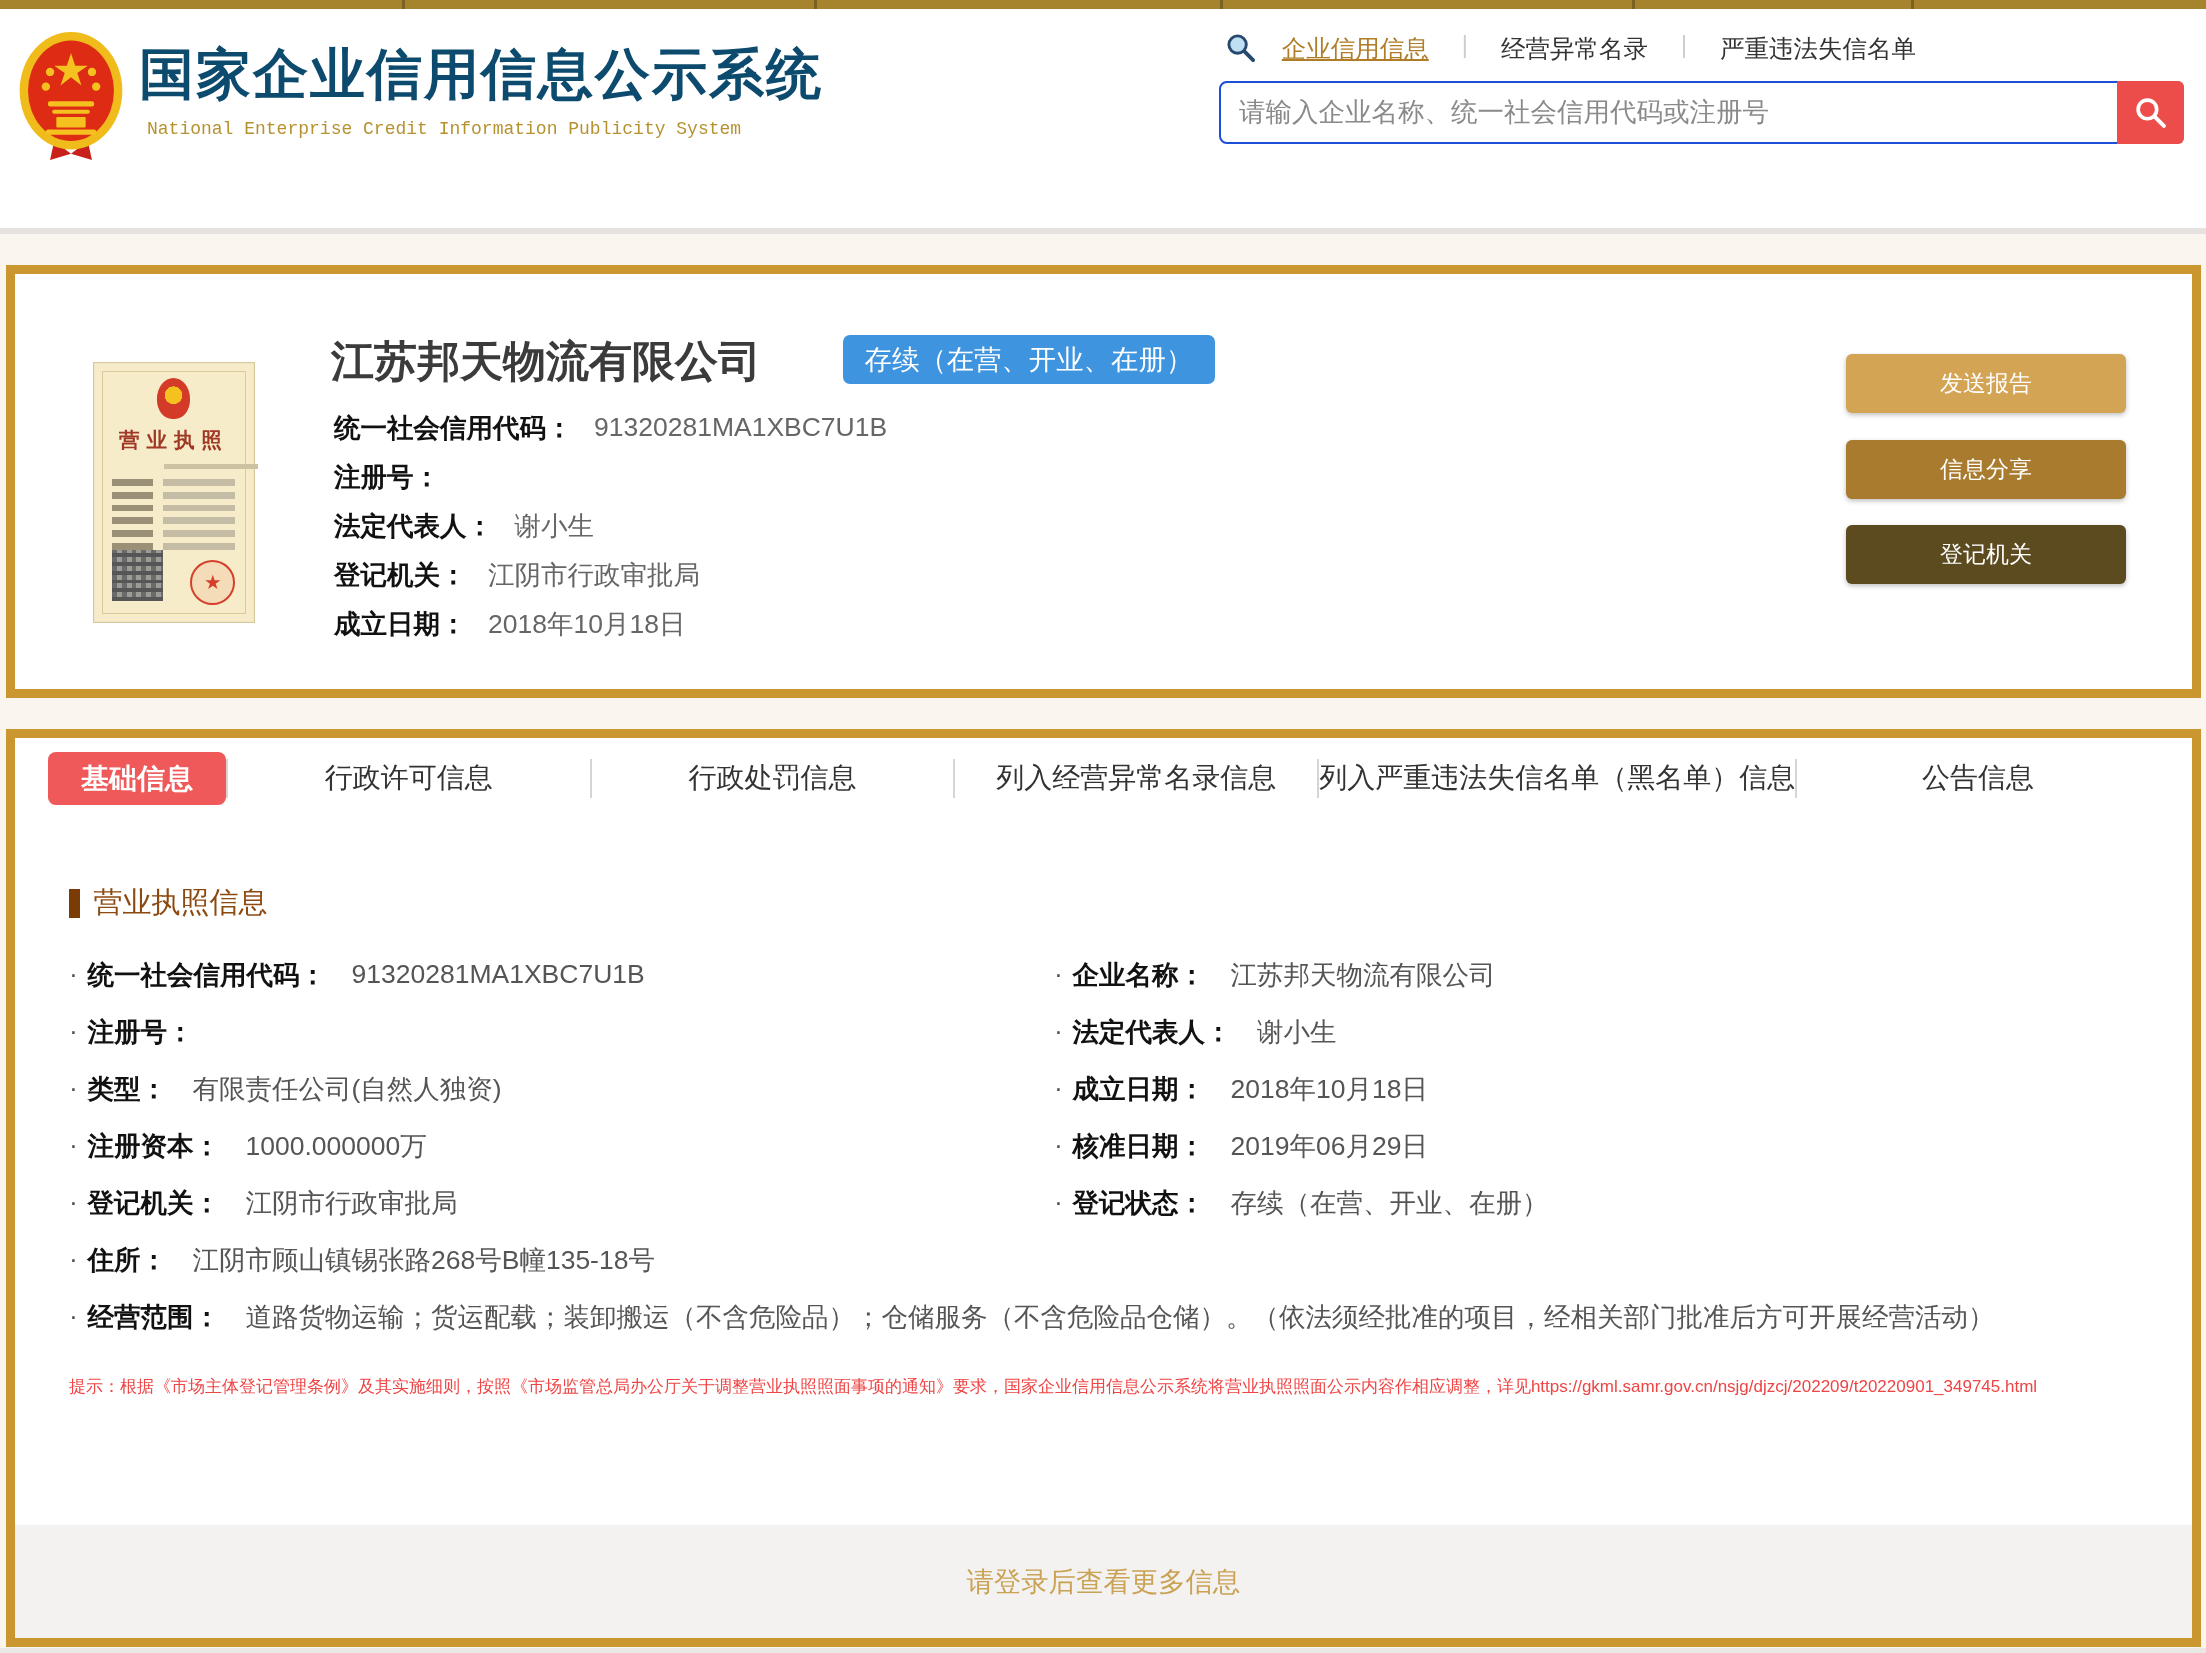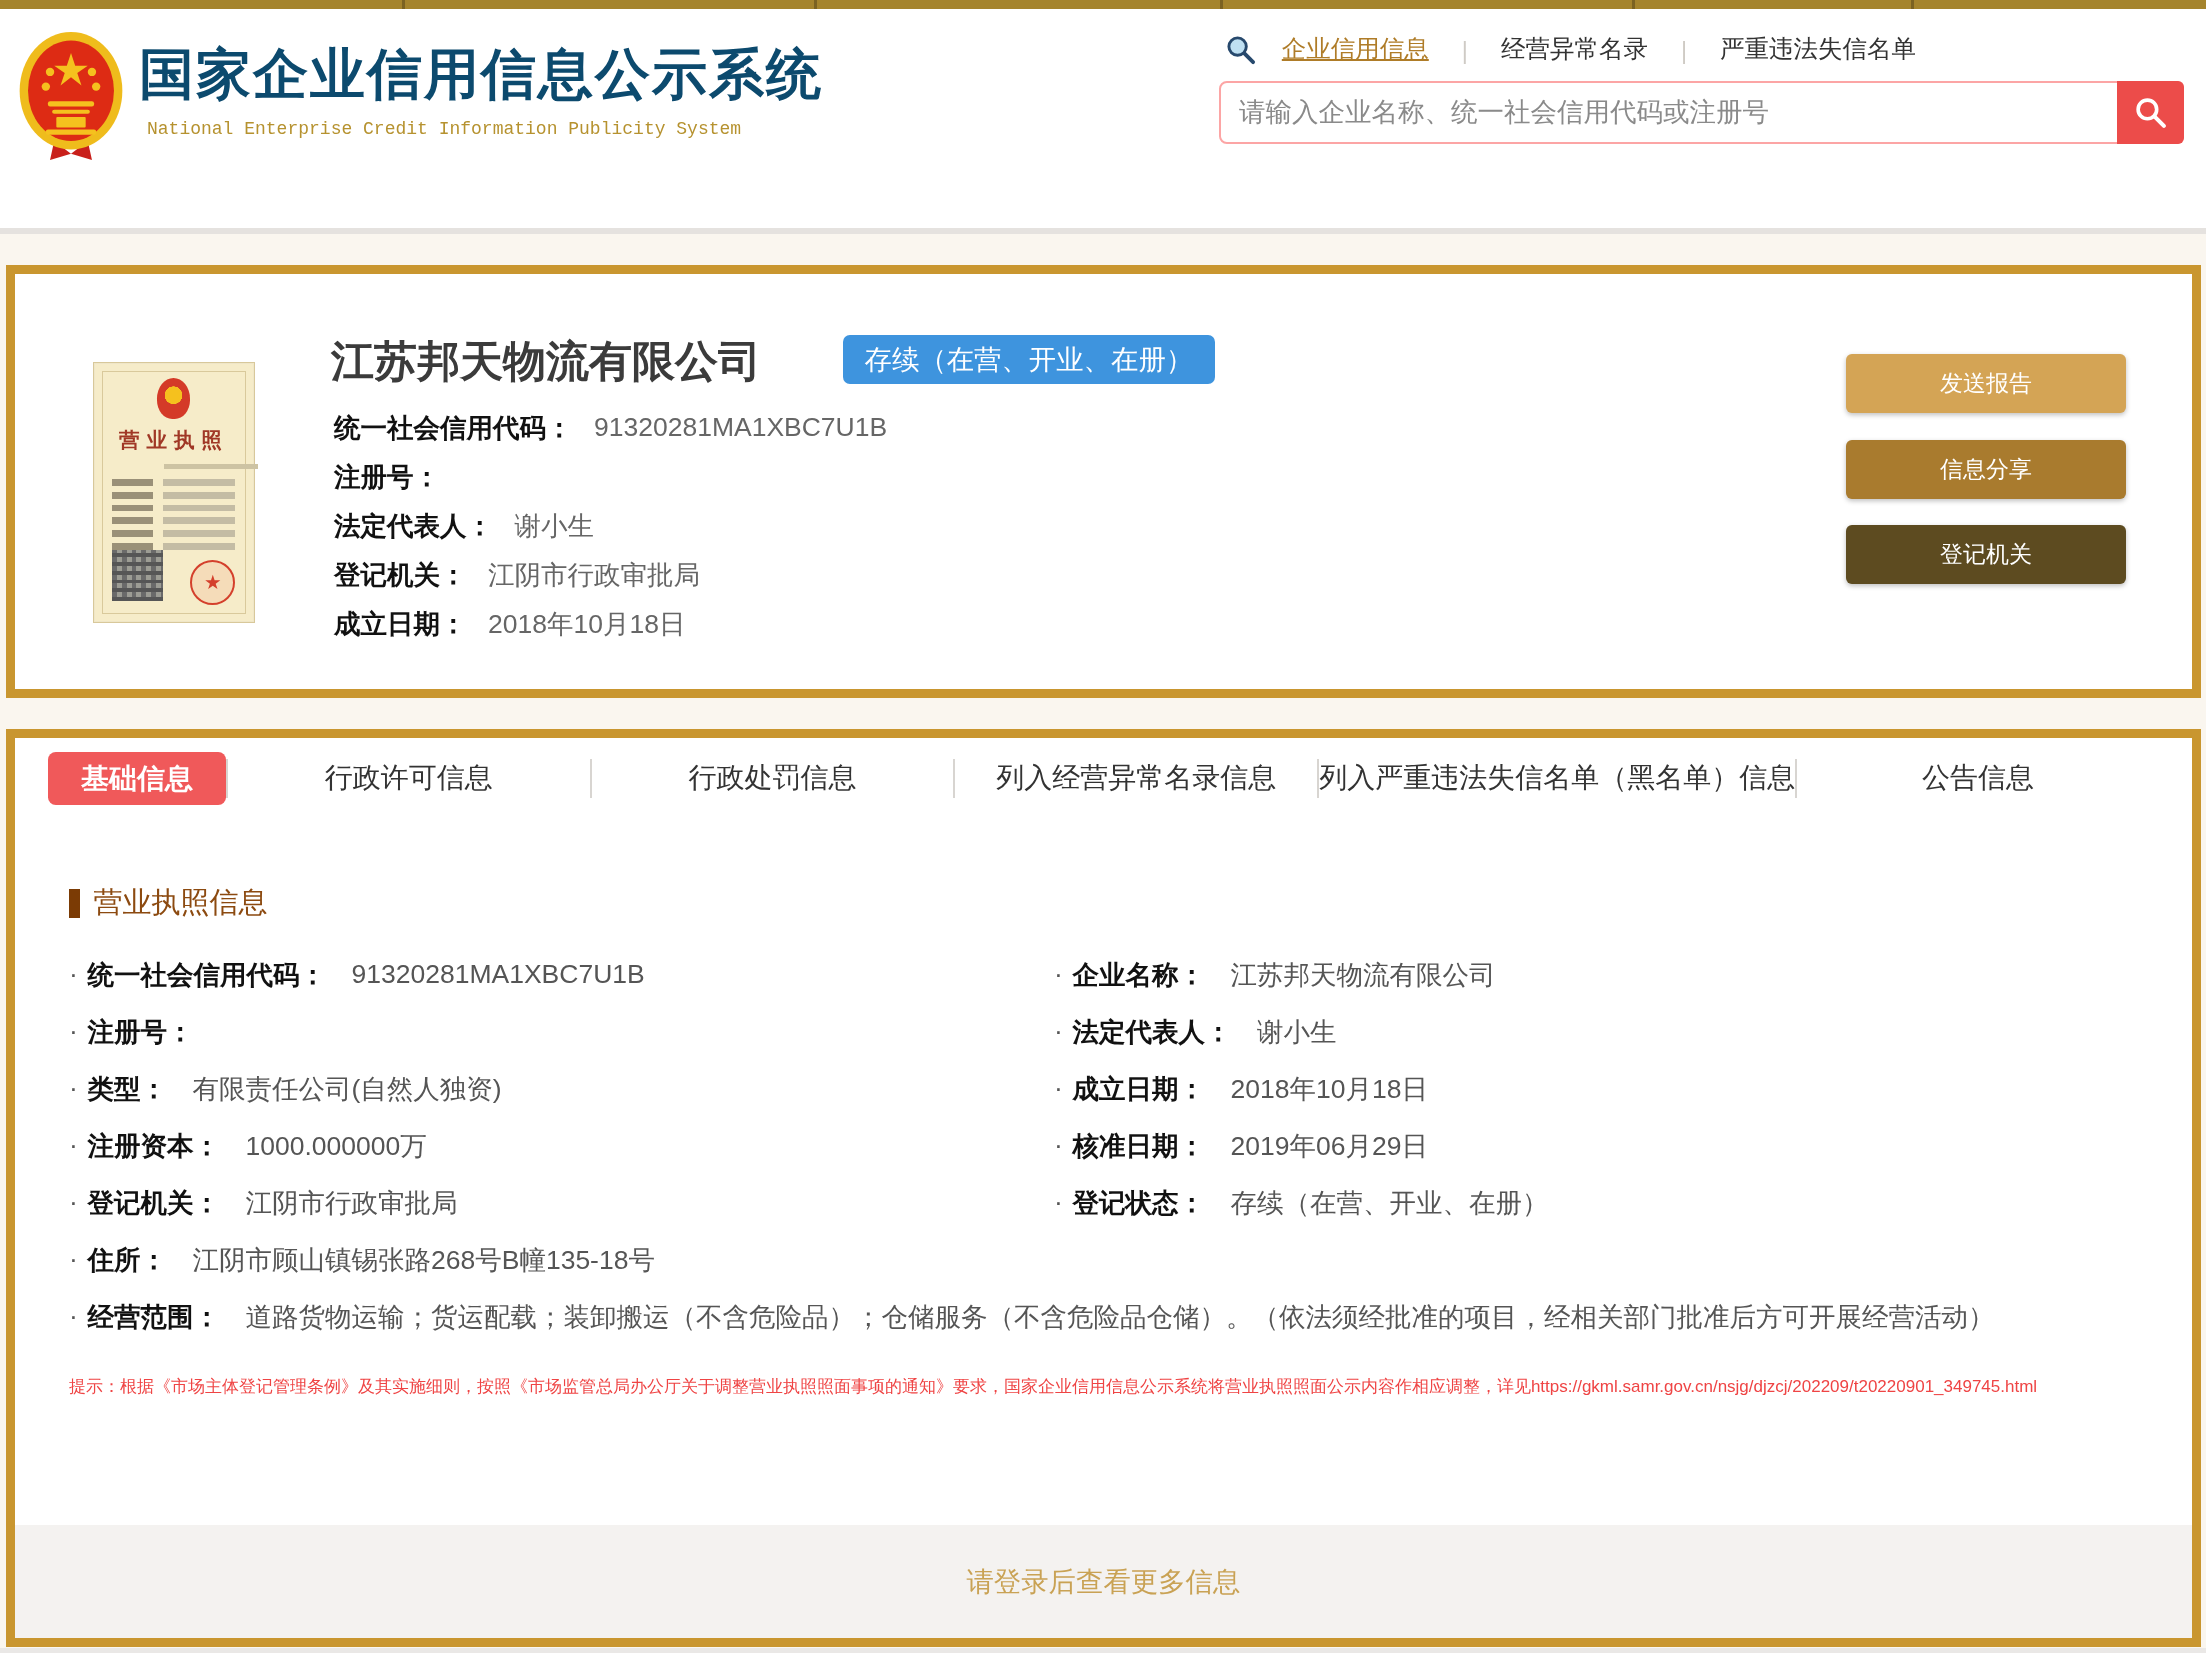--- a/index.html
+++ b/index.html
@@ -12,28 +12,28 @@
   }
   
   .topbar { position:absolute; left:0; top:0; width:2206px; height:8.8px; background:#A5842D; }
   .topbar .seg { position:absolute; top:0; width:2.9px; height:8.8px; background:#7B6222; }
   
   .header { position:absolute; left:0; top:8.8px; width:2206px; height:220px; background:#FFFFFF; }
   .brand-logo { position:absolute; left:17.6px; top:21.6px; width:106px; height:131px; }
   .title-cn { position:absolute; left:139px; top:29px; font-size:55px; font-weight:bold; color:#0c4a6e; letter-spacing:2px; }
   .title-en { position:absolute; left:147px; top:110px; font-size:18px; color:#B6922F;font-family:Liberation Mono, monospace; }
   .search-area { position:absolute; right:21.6px; top:23.5px; width:965px; }
-  .nav-links { display:flex; align-items:flex-end; margin-left:5.9px; margin-bottom:15.7px; font-size:24.5px; }
+  .nav-links { display:flex; align-items:flex-start; margin-left:5.9px; margin-bottom:15.7px; font-size:24.5px; }
   .nav-links .mag { width:31px; height:31px; margin-right:25.5px; }
   .nav-links a { text-decoration:none; color:#333; }
   .nav-links a.active { color:#AF7C28; text-decoration:underline; }
   .nav-sep { color:#CFCBC5; margin:0 33px; font-size:23.5px; }
   .search-box { position:relative; width:100%; height:63px; }
   .search-box input {
-    width:100%; height:63px; border:2px solid #fca5a5; border-radius:7.8px;
+    width:100%; height:63px; border:2px solid #1d4ed8; border-radius:7.8px;
     padding:0 78px 0 17.6px; font-size:26.5px; color:#444; outline:none;
     font-family:"Liberation Sans","DejaVu Sans",sans-serif; background:#fff;
   }
   .search-box input::placeholder { color:#8A8A8A; }
   .search-btn {
     position:absolute; right:0; top:0; width:67px; height:63px; border:none;
     background:#EC4C4A; border-radius:0 5.9px 5.9px 0; cursor:pointer;
     display:flex; align-items:center; justify-content:center;
   }
   .header-divider { position:absolute; left:0; top:228px; width:2206px; height:5.9px; background:#E5E2DF; }

